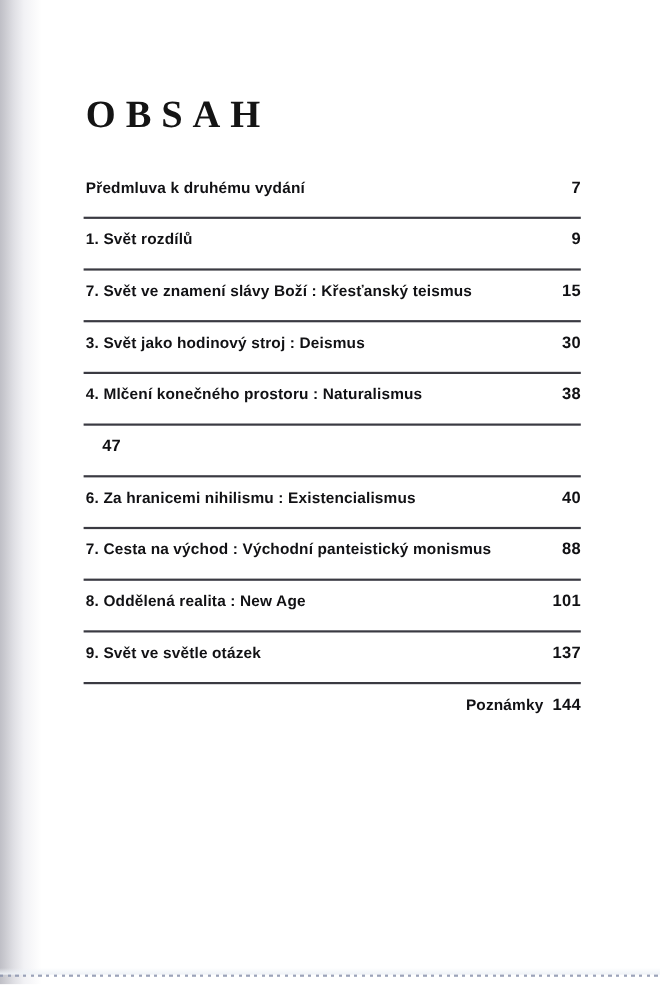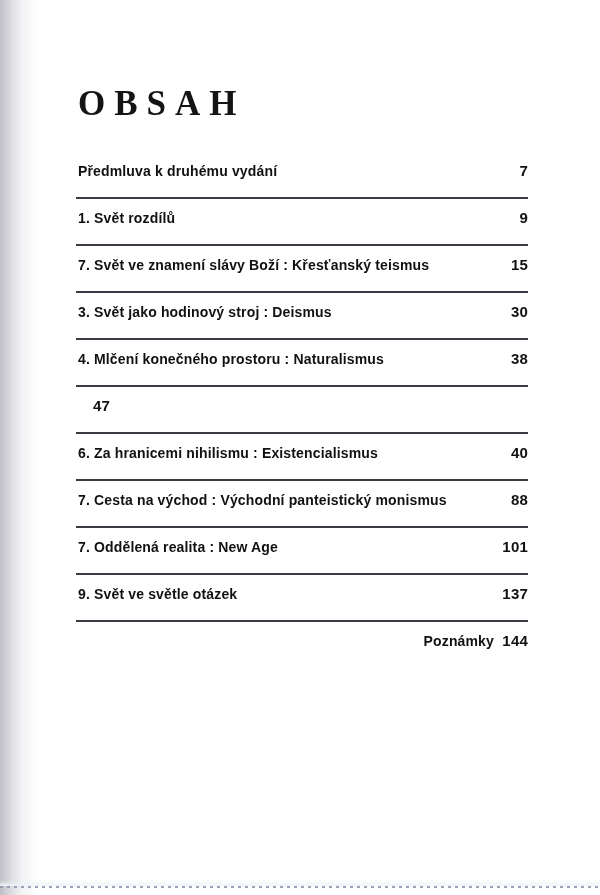--- a/index.html
+++ b/index.html
@@ -140,21 +140,21 @@
       </div>
       <div class="toc-row">
         <span class="toc-label">6. Za hranicemi nihilismu : Existencialismus</span>
         <span class="toc-page">40</span>
       </div>
       <div class="toc-row">
         <span class="toc-label">7. Cesta na východ : Východní panteistický monismus</span>
         <span class="toc-page">88</span>
       </div>
       <div class="toc-row">
-        <span class="toc-label">7. Oddělená realita : New Age</span>
+        <span class="toc-label">8. Oddělená realita : New Age</span>
         <span class="toc-page">101</span>
       </div>
       <div class="toc-row">
         <span class="toc-label">9. Svět ve světle otázek</span>
         <span class="toc-page">137</span>
       </div>
       <div class="toc-row no-rule">
         <span class="toc-label">Poznámky</span>
         <span class="toc-page">144</span>
       </div>

